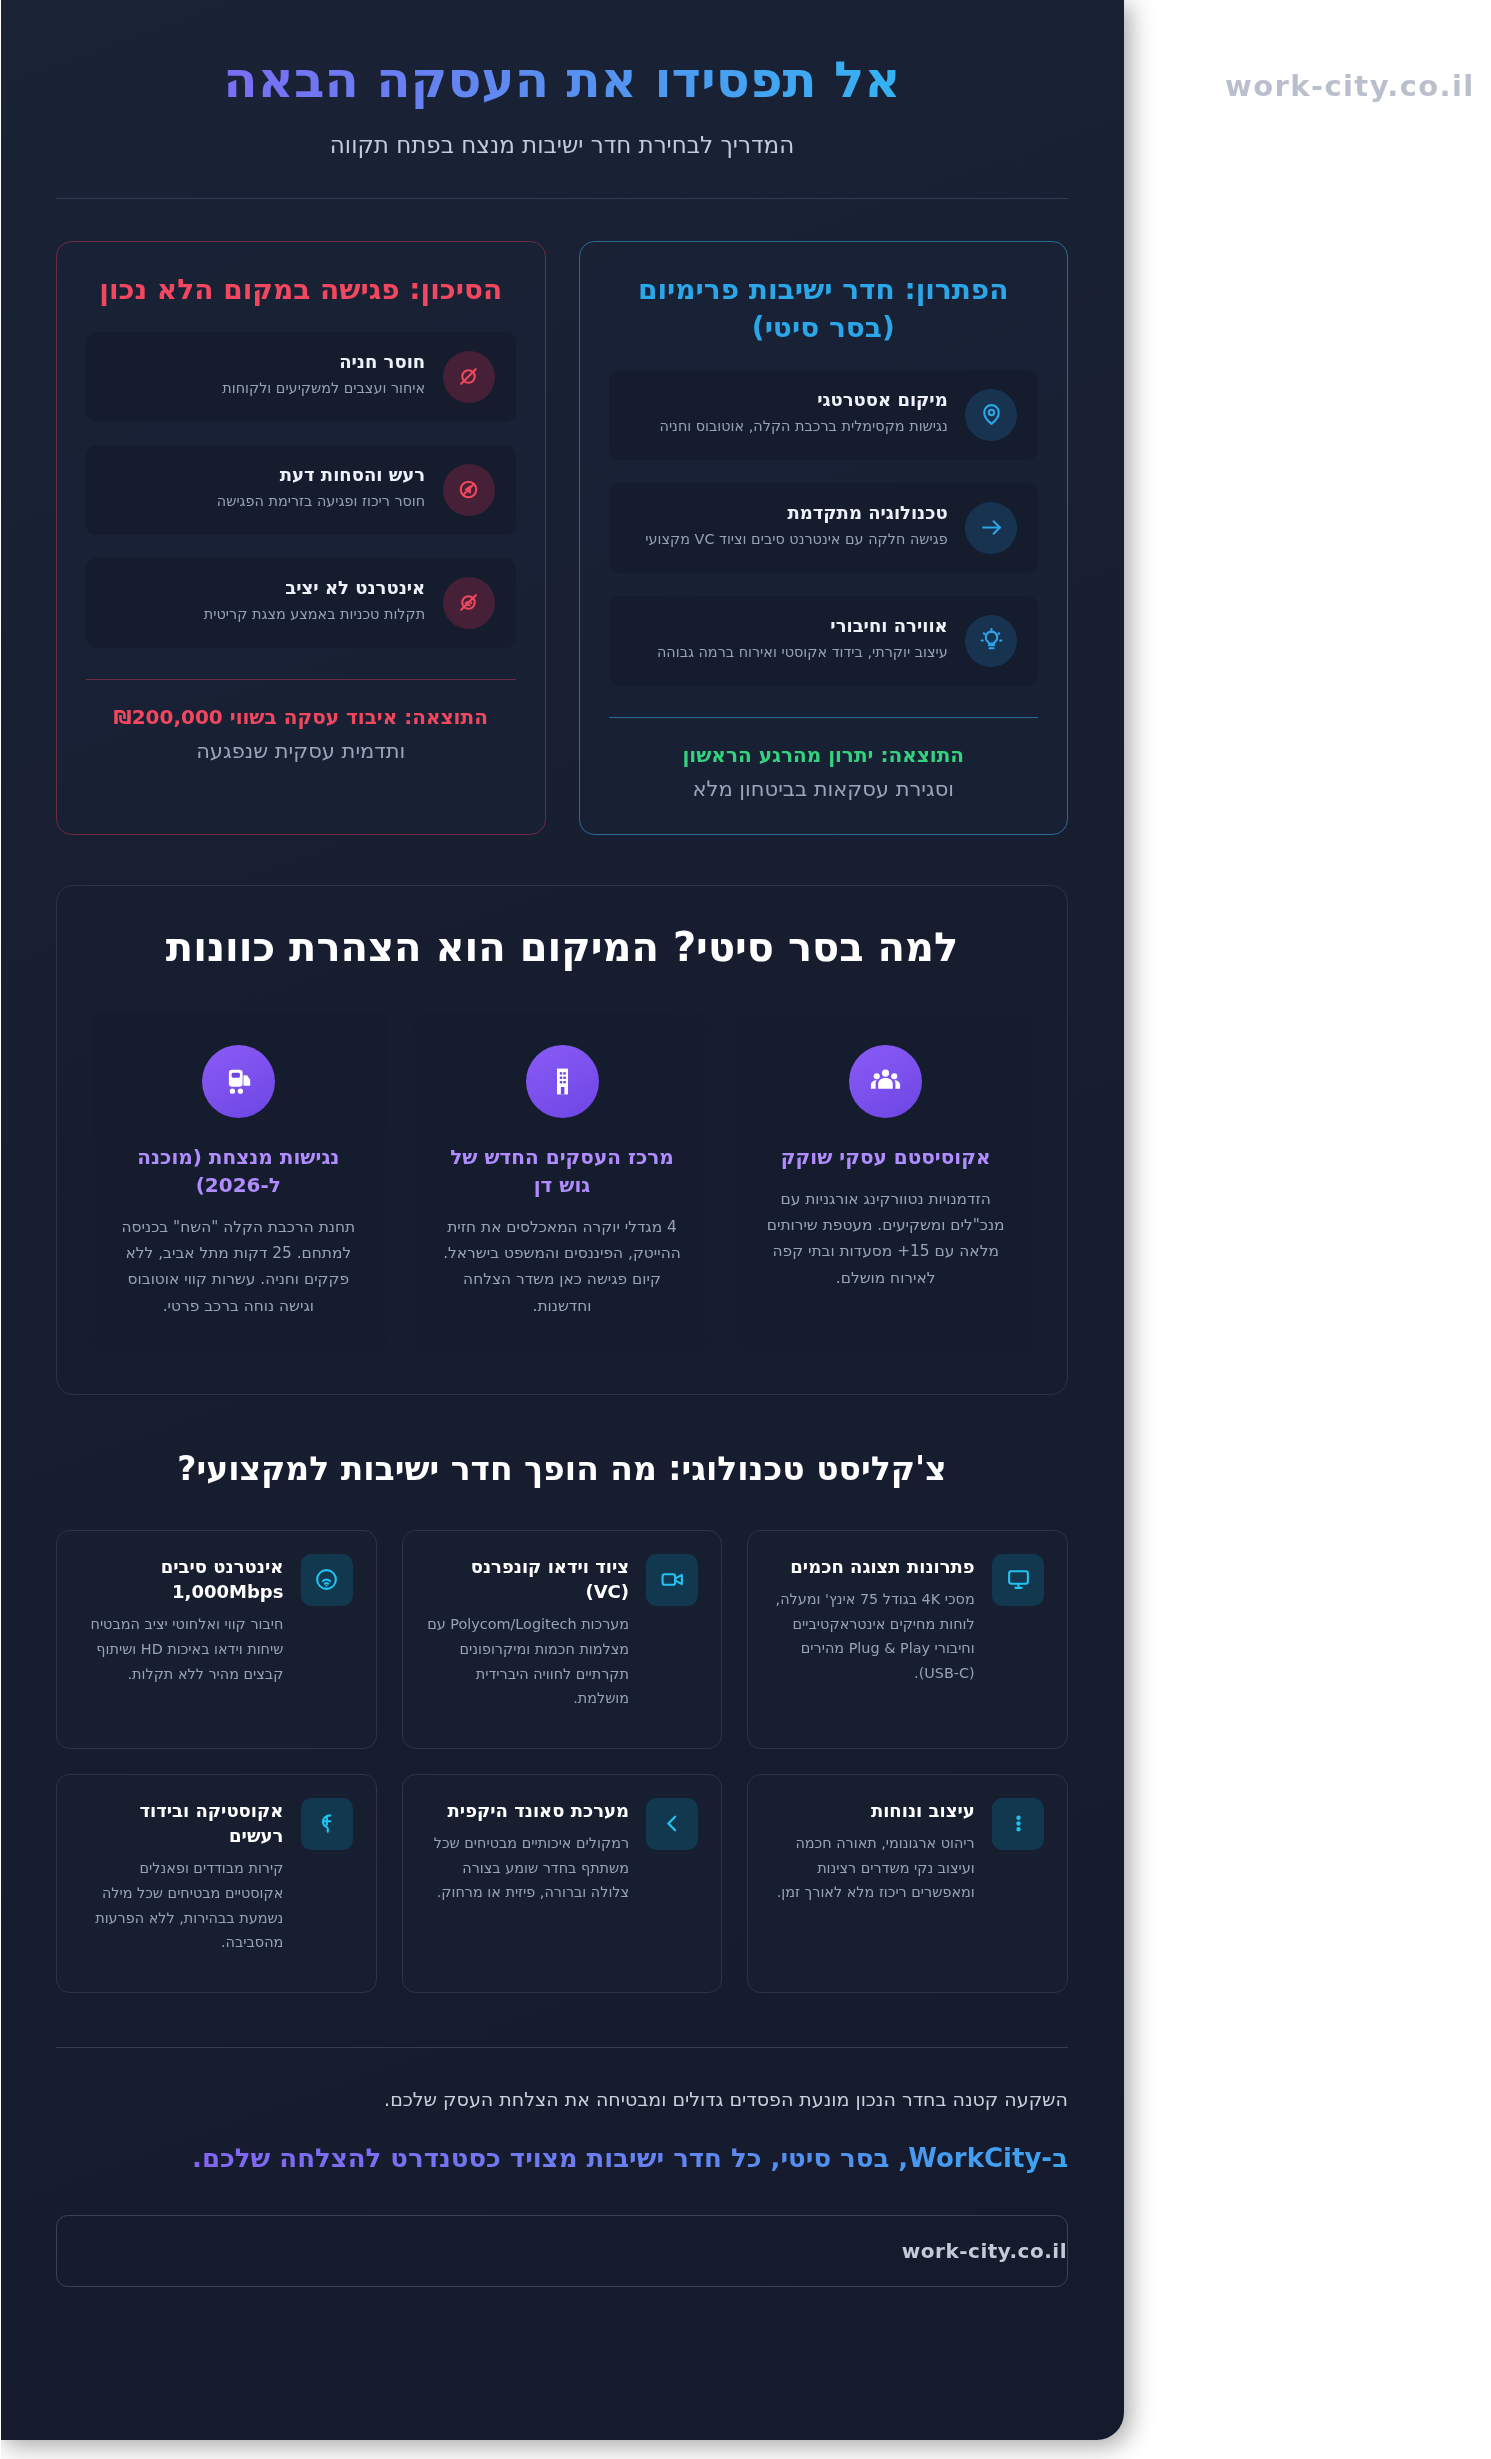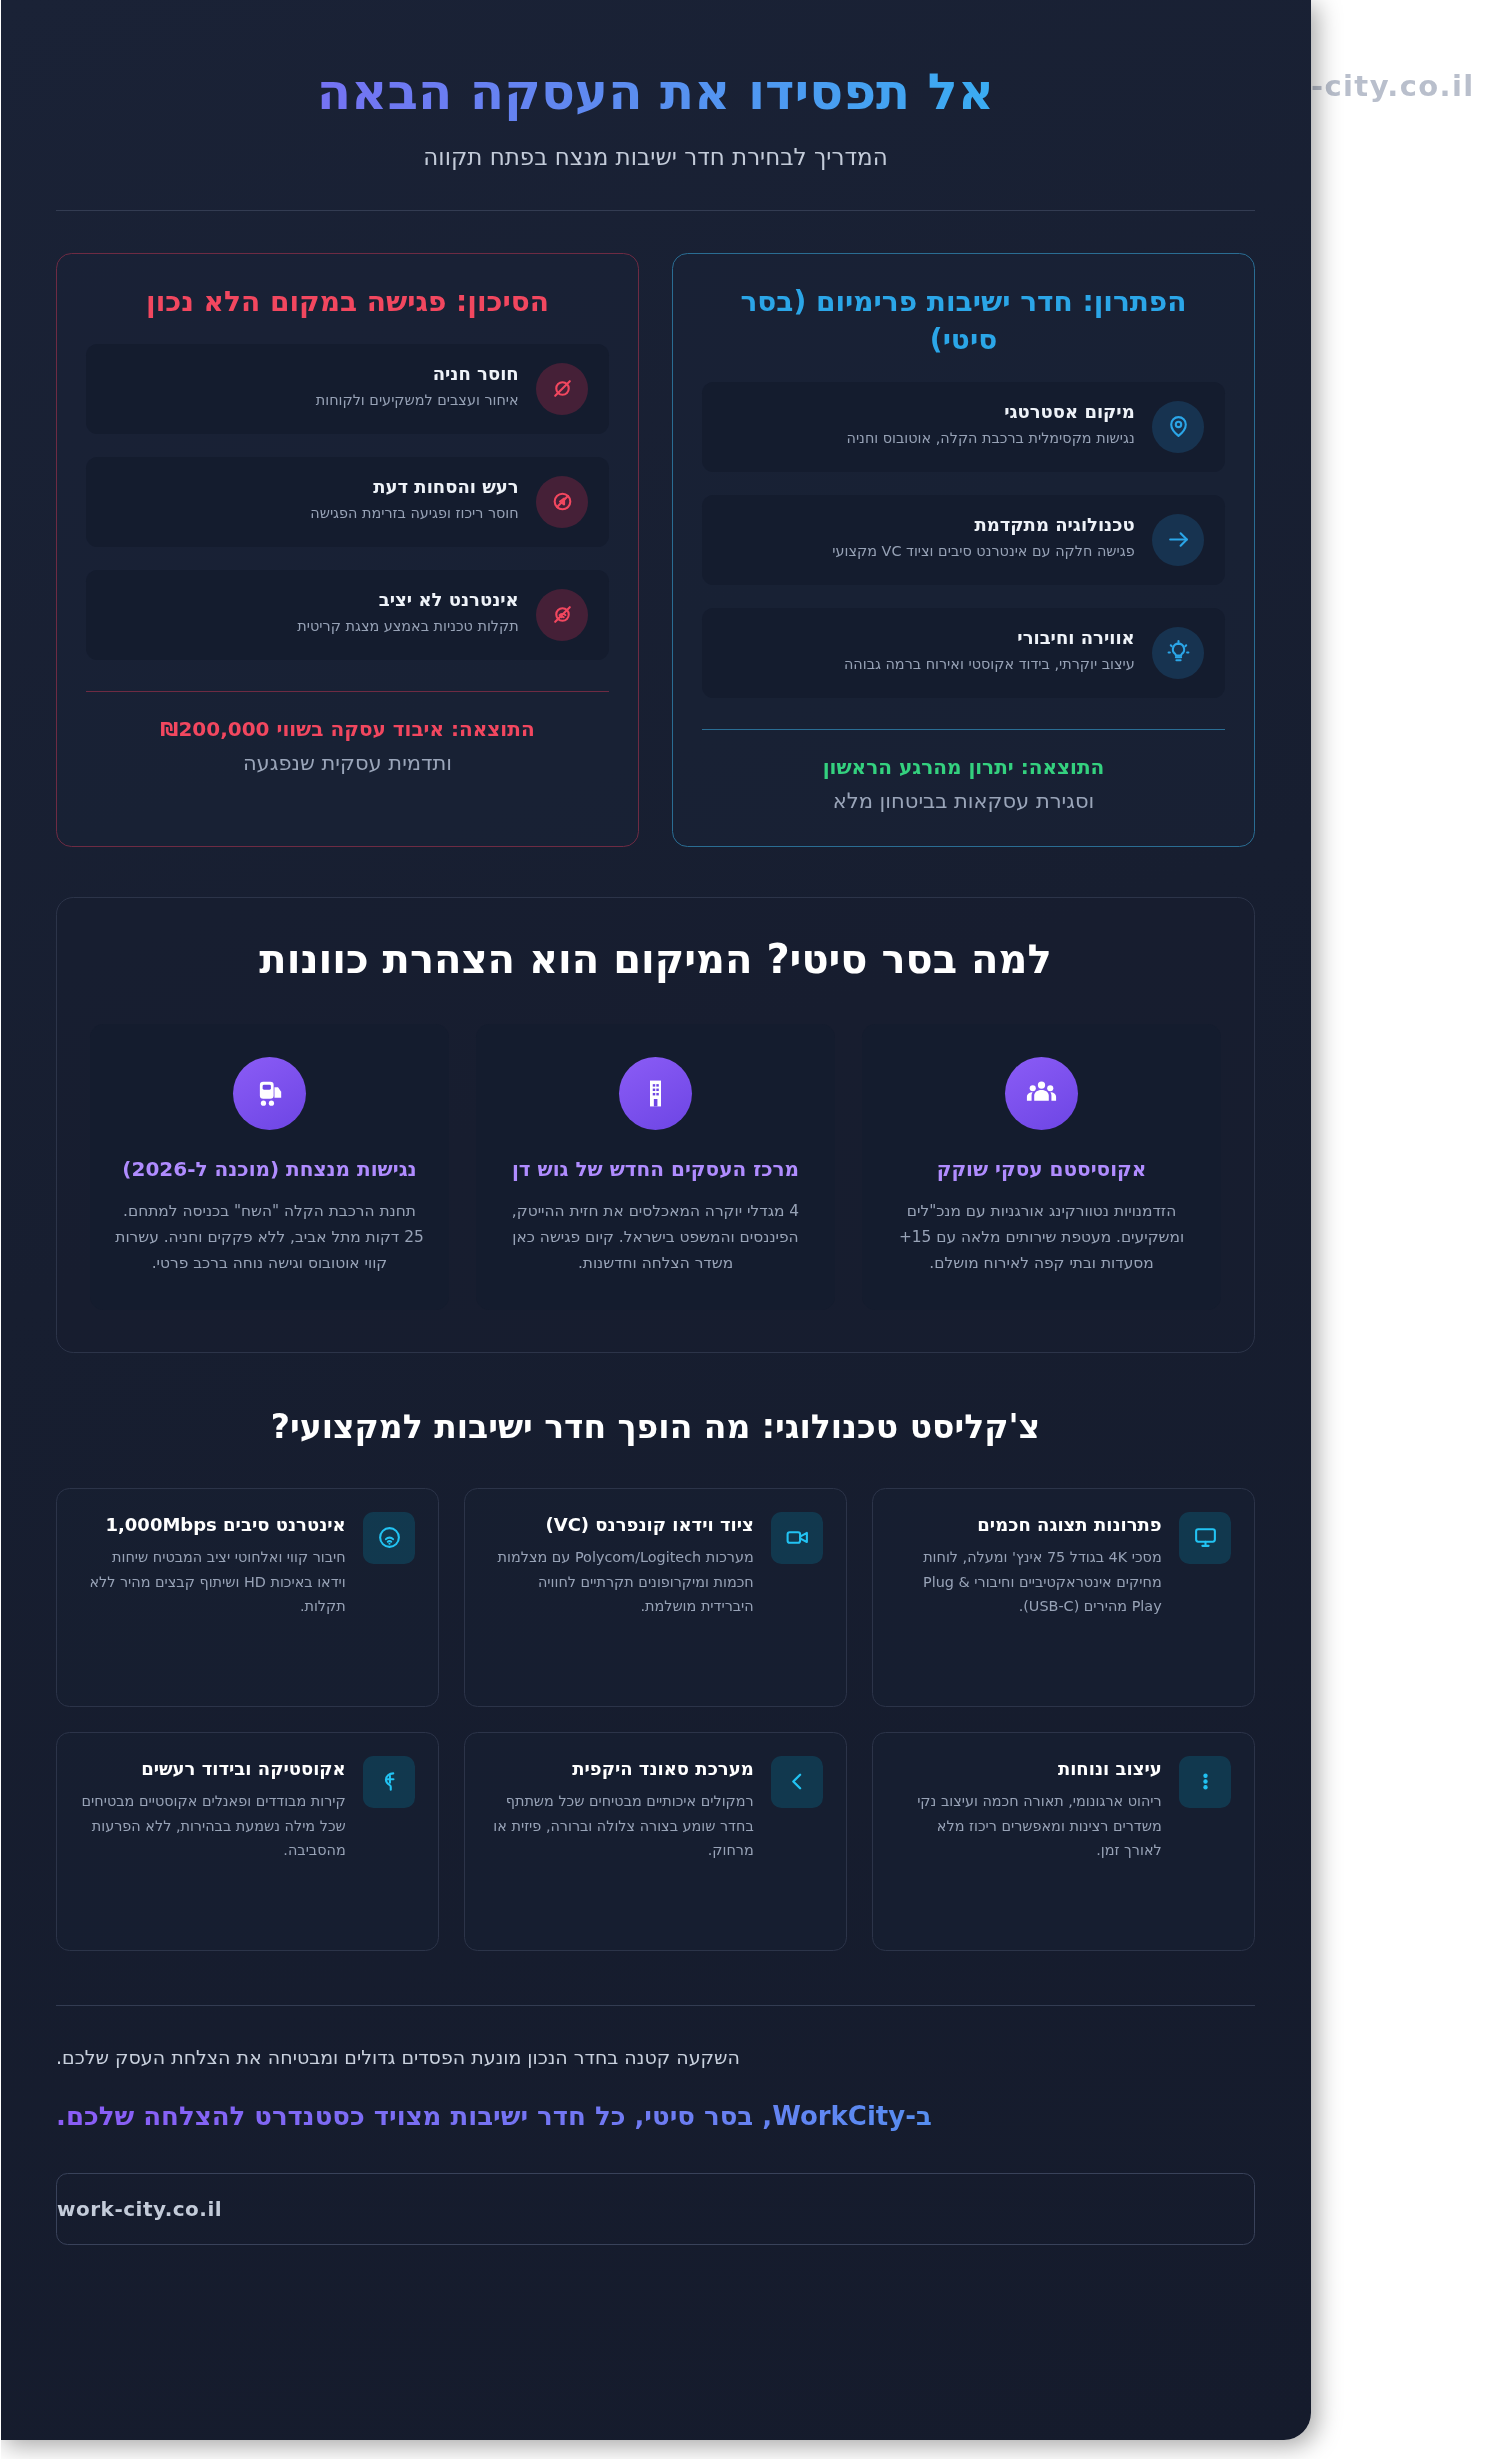--- a/index.html
+++ b/index.html
@@ -29,26 +29,26 @@
     letter-spacing: 1.4px;
     color: #b9bfcc;
     direction: ltr;
     z-index: 1;
   }
 
   .sheet {
     position: absolute;
     top: 0;
     left: 0;
-    width: 1311px;
+    width: 1124px;
     height: 2440px;
     background: linear-gradient(160deg, #1a2236 0%, #171e30 45%, #151b2c 100%);
     border-radius: 0 0 27px 0;
     box-shadow: 5.8px 5.8px 25px rgba(0,0,0,.35);
-    padding: 12px 56px;
+    padding: 0 56px;
     z-index: 2;
     overflow: hidden;
   }
 
   
   .header { padding: 50px 0 0; text-align: center; }
   .main-title {
     font-size: 50px;
     font-weight: 800;
     line-height: 1.22;
@@ -187,21 +187,21 @@
     background: rgba(14,78,104,.55);
     display: flex; align-items: center; justify-content: center;
   }
   .tech-badge svg { stroke: #22c3f3; }
   .tech-body { flex: 1; text-align: right; }
   .tech-h { font-size: 18px; font-weight: 800; color: #ffffff; line-height: 1.4; }
   .tech-p { margin-top: 8px; font-size: 14.4px; color: #98a3b7; line-height: 1.72; }
 
   
   .footer-rule { margin-top: 54px; height: 1px; background: #333c52; }
-  .footer { text-align: left; padding: 40px 0 0; }
+  .footer { text-align: right; padding: 40px 0 0; }
   .footer-p1 { font-size: 19px; color: #c9d1de; }
   .footer-p2 {
     margin-top: 33px;
     font-size: 26px;
     font-weight: 800;
     background: linear-gradient(90deg, #8b5cf6 0%, #6e7bf2 50%, #3aa5f0 100%);
     -webkit-background-clip: text;
     background-clip: text;
     color: transparent;
     -webkit-text-fill-color: transparent;

